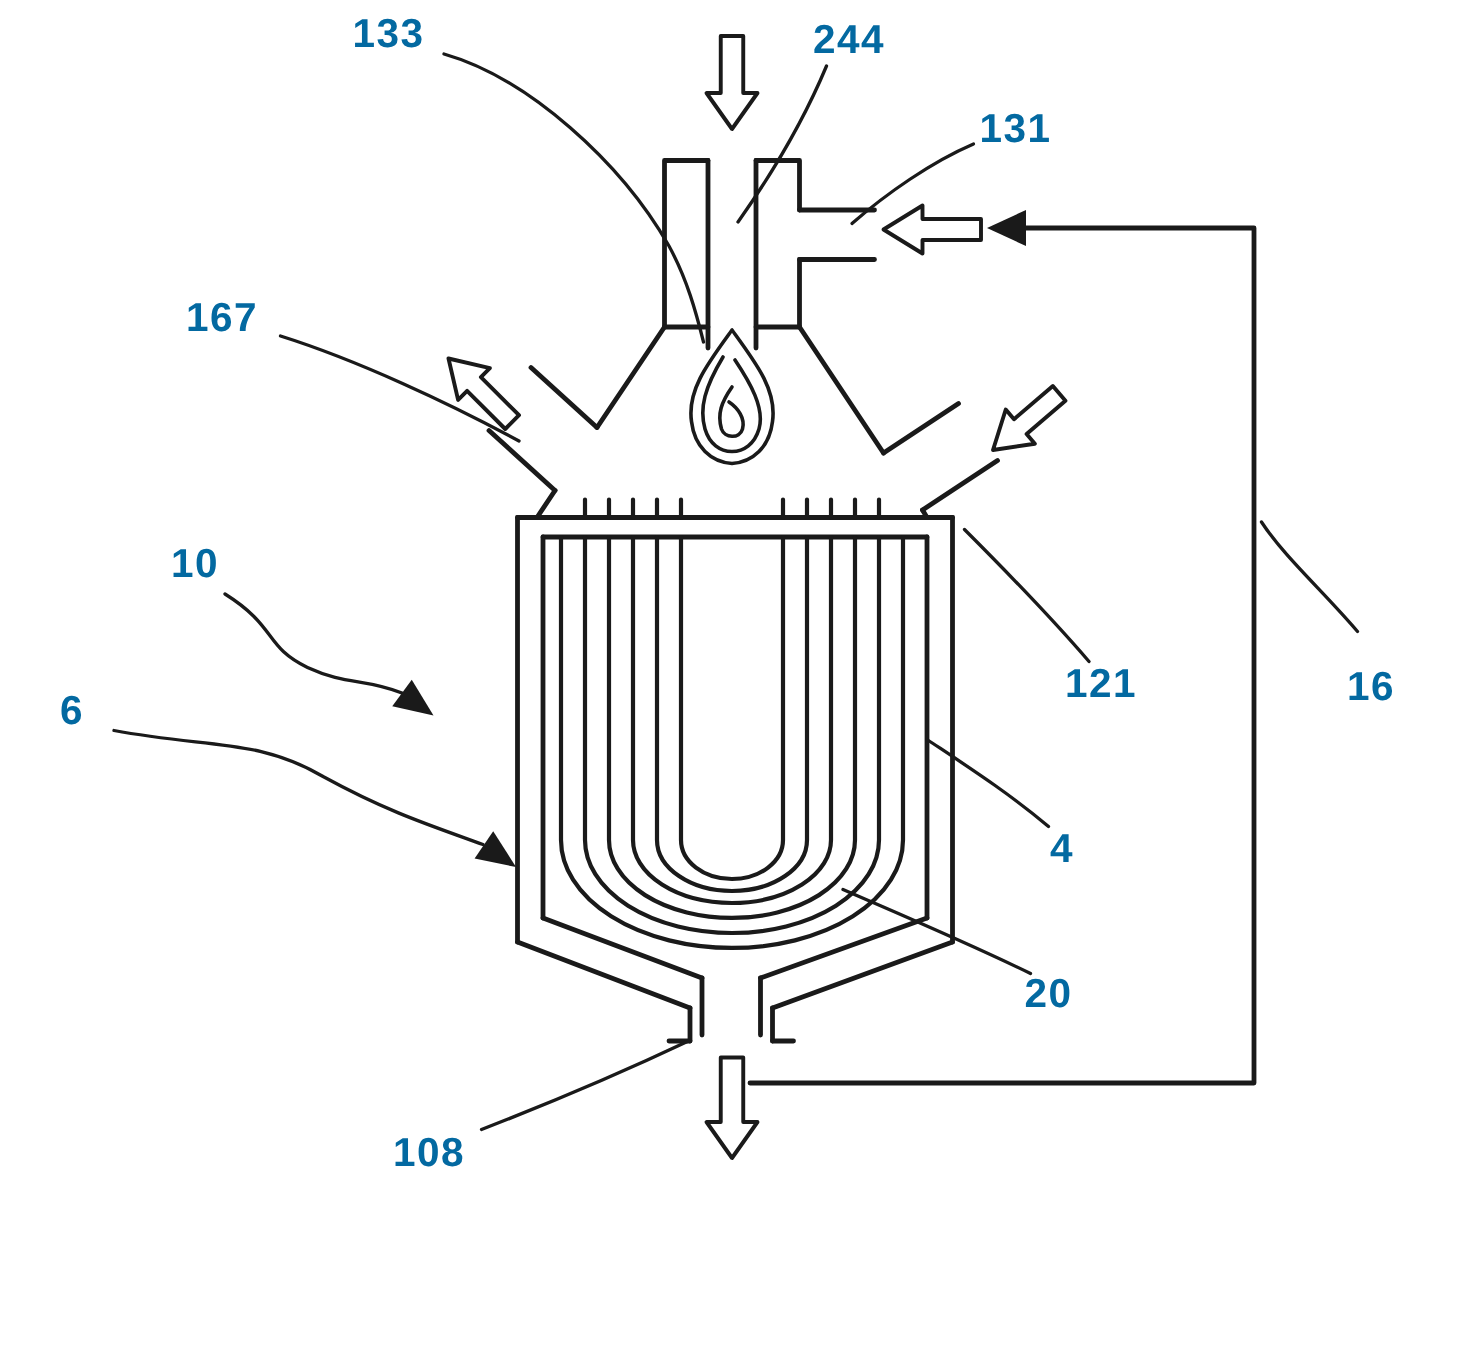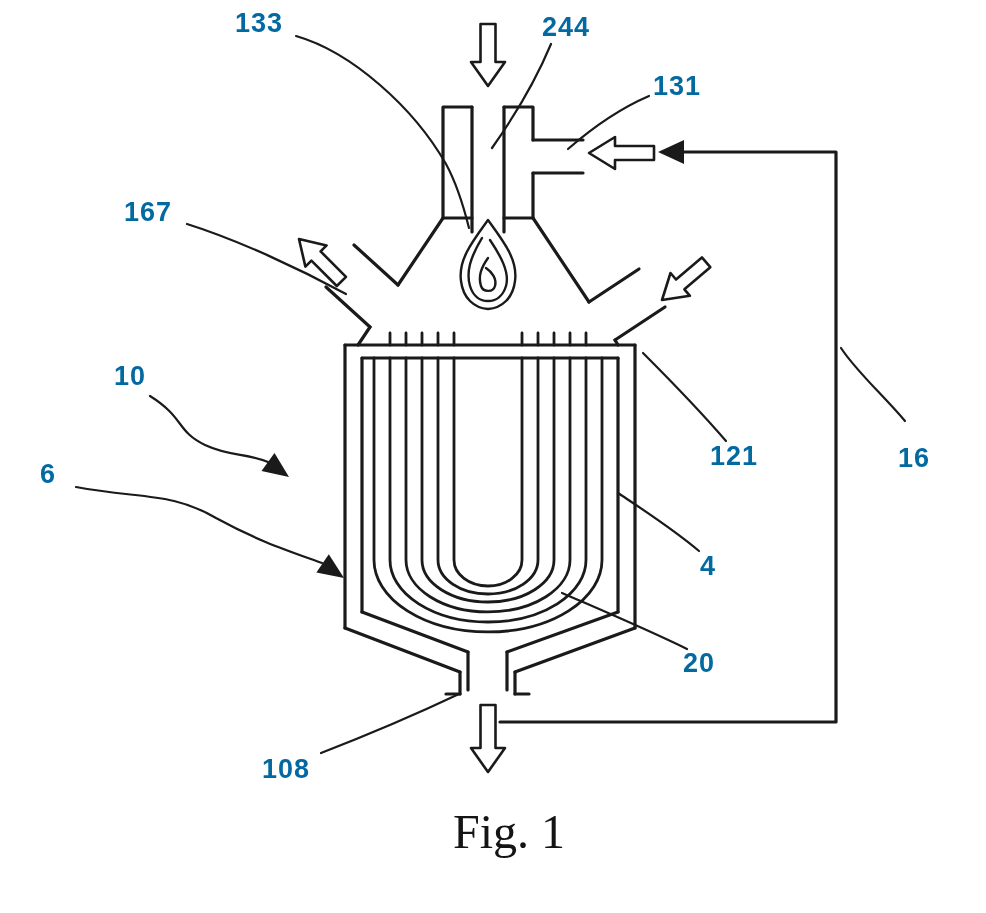--- a/index.html
+++ b/index.html
@@ -108,15 +108,14 @@
   <div class="ref" style="left:677px;top:86px">131</div>
   <div class="ref" style="left:148px;top:212px">167</div>
   <div class="ref" style="left:130px;top:376px">10</div>
   <div class="ref" style="left:48px;top:474px">6</div>
   <div class="ref" style="left:734px;top:456px">121</div>
   <div class="ref" style="left:708px;top:566px">4</div>
   <div class="ref" style="left:914px;top:458px">16</div>
   <div class="ref" style="left:699px;top:663px">20</div>
   <div class="ref" style="left:286px;top:769px">108</div>
 
-  <div class="caption" style="left:509px;top:831px">Fig. 1</div>
 
 </div>
 
 </body></html>

